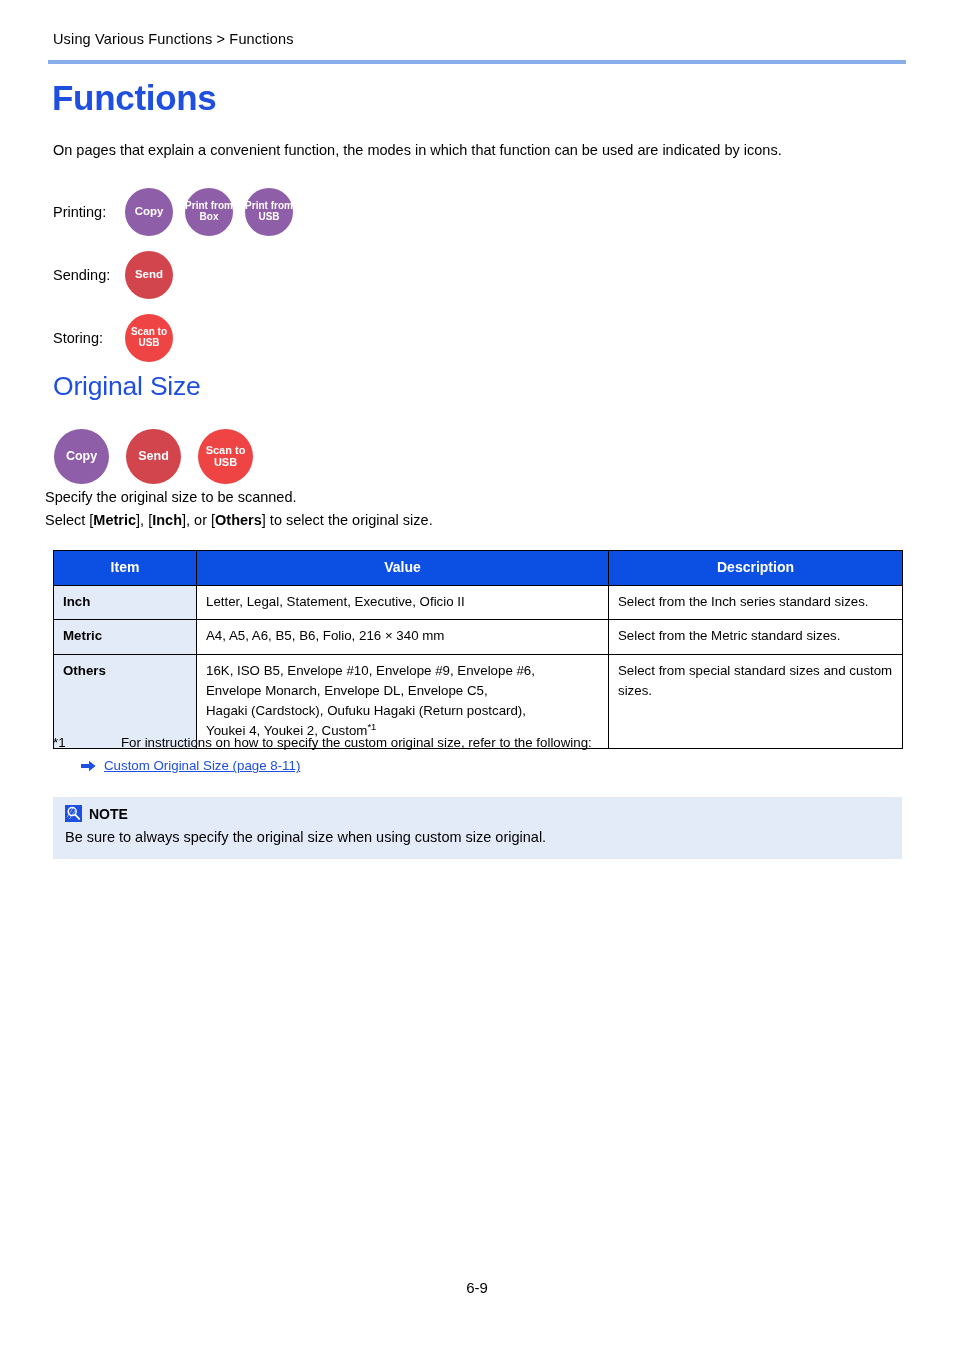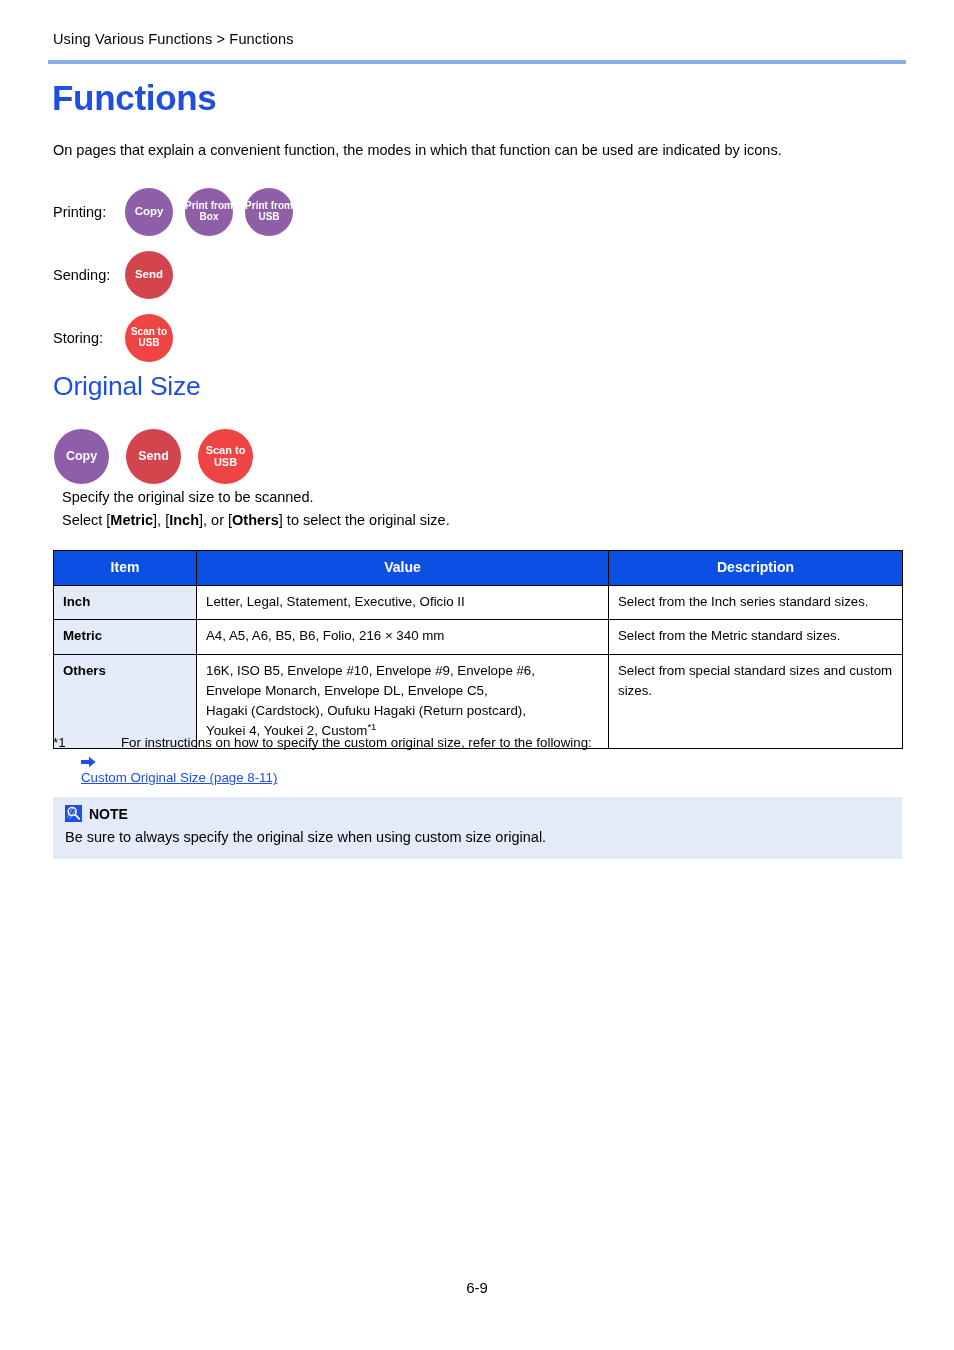--- a/index.html
+++ b/index.html
@@ -133,21 +133,21 @@
     position: absolute;
     left: 54px;
     top: 429px;
     display: flex;
     align-items: center;
     gap: 17px;
   }
 
   .os-text {
     position: absolute;
-    left: 62px;
+    left: 45px;
     top: 486px;
     width: 860px;
     font-size: 14.5px;
     line-height: 1.62;
   }
 
   
   .table-wrap {
     position: absolute;
     left: 53px;
@@ -205,23 +205,23 @@
     display: flex;
     align-items: flex-start;
   }
   .fn-mark {
     flex: 0 0 32px;
     white-space: nowrap;
   }
   .fn-body { flex: 1 1 auto; margin-left: 36px; }
   .fn-link-row {
     display: flex;
+    align-items: center;
     margin-top: 4px;
     margin-left: 28px;
-    flex-direction: column;
   }
   .arrow-icon {
     flex: 0 0 auto;
     margin-right: 8px;
     display: inline-flex;
     align-items: center;
   }
   .fn-link {
     color: #1F4FE0;
     text-decoration: underline;

